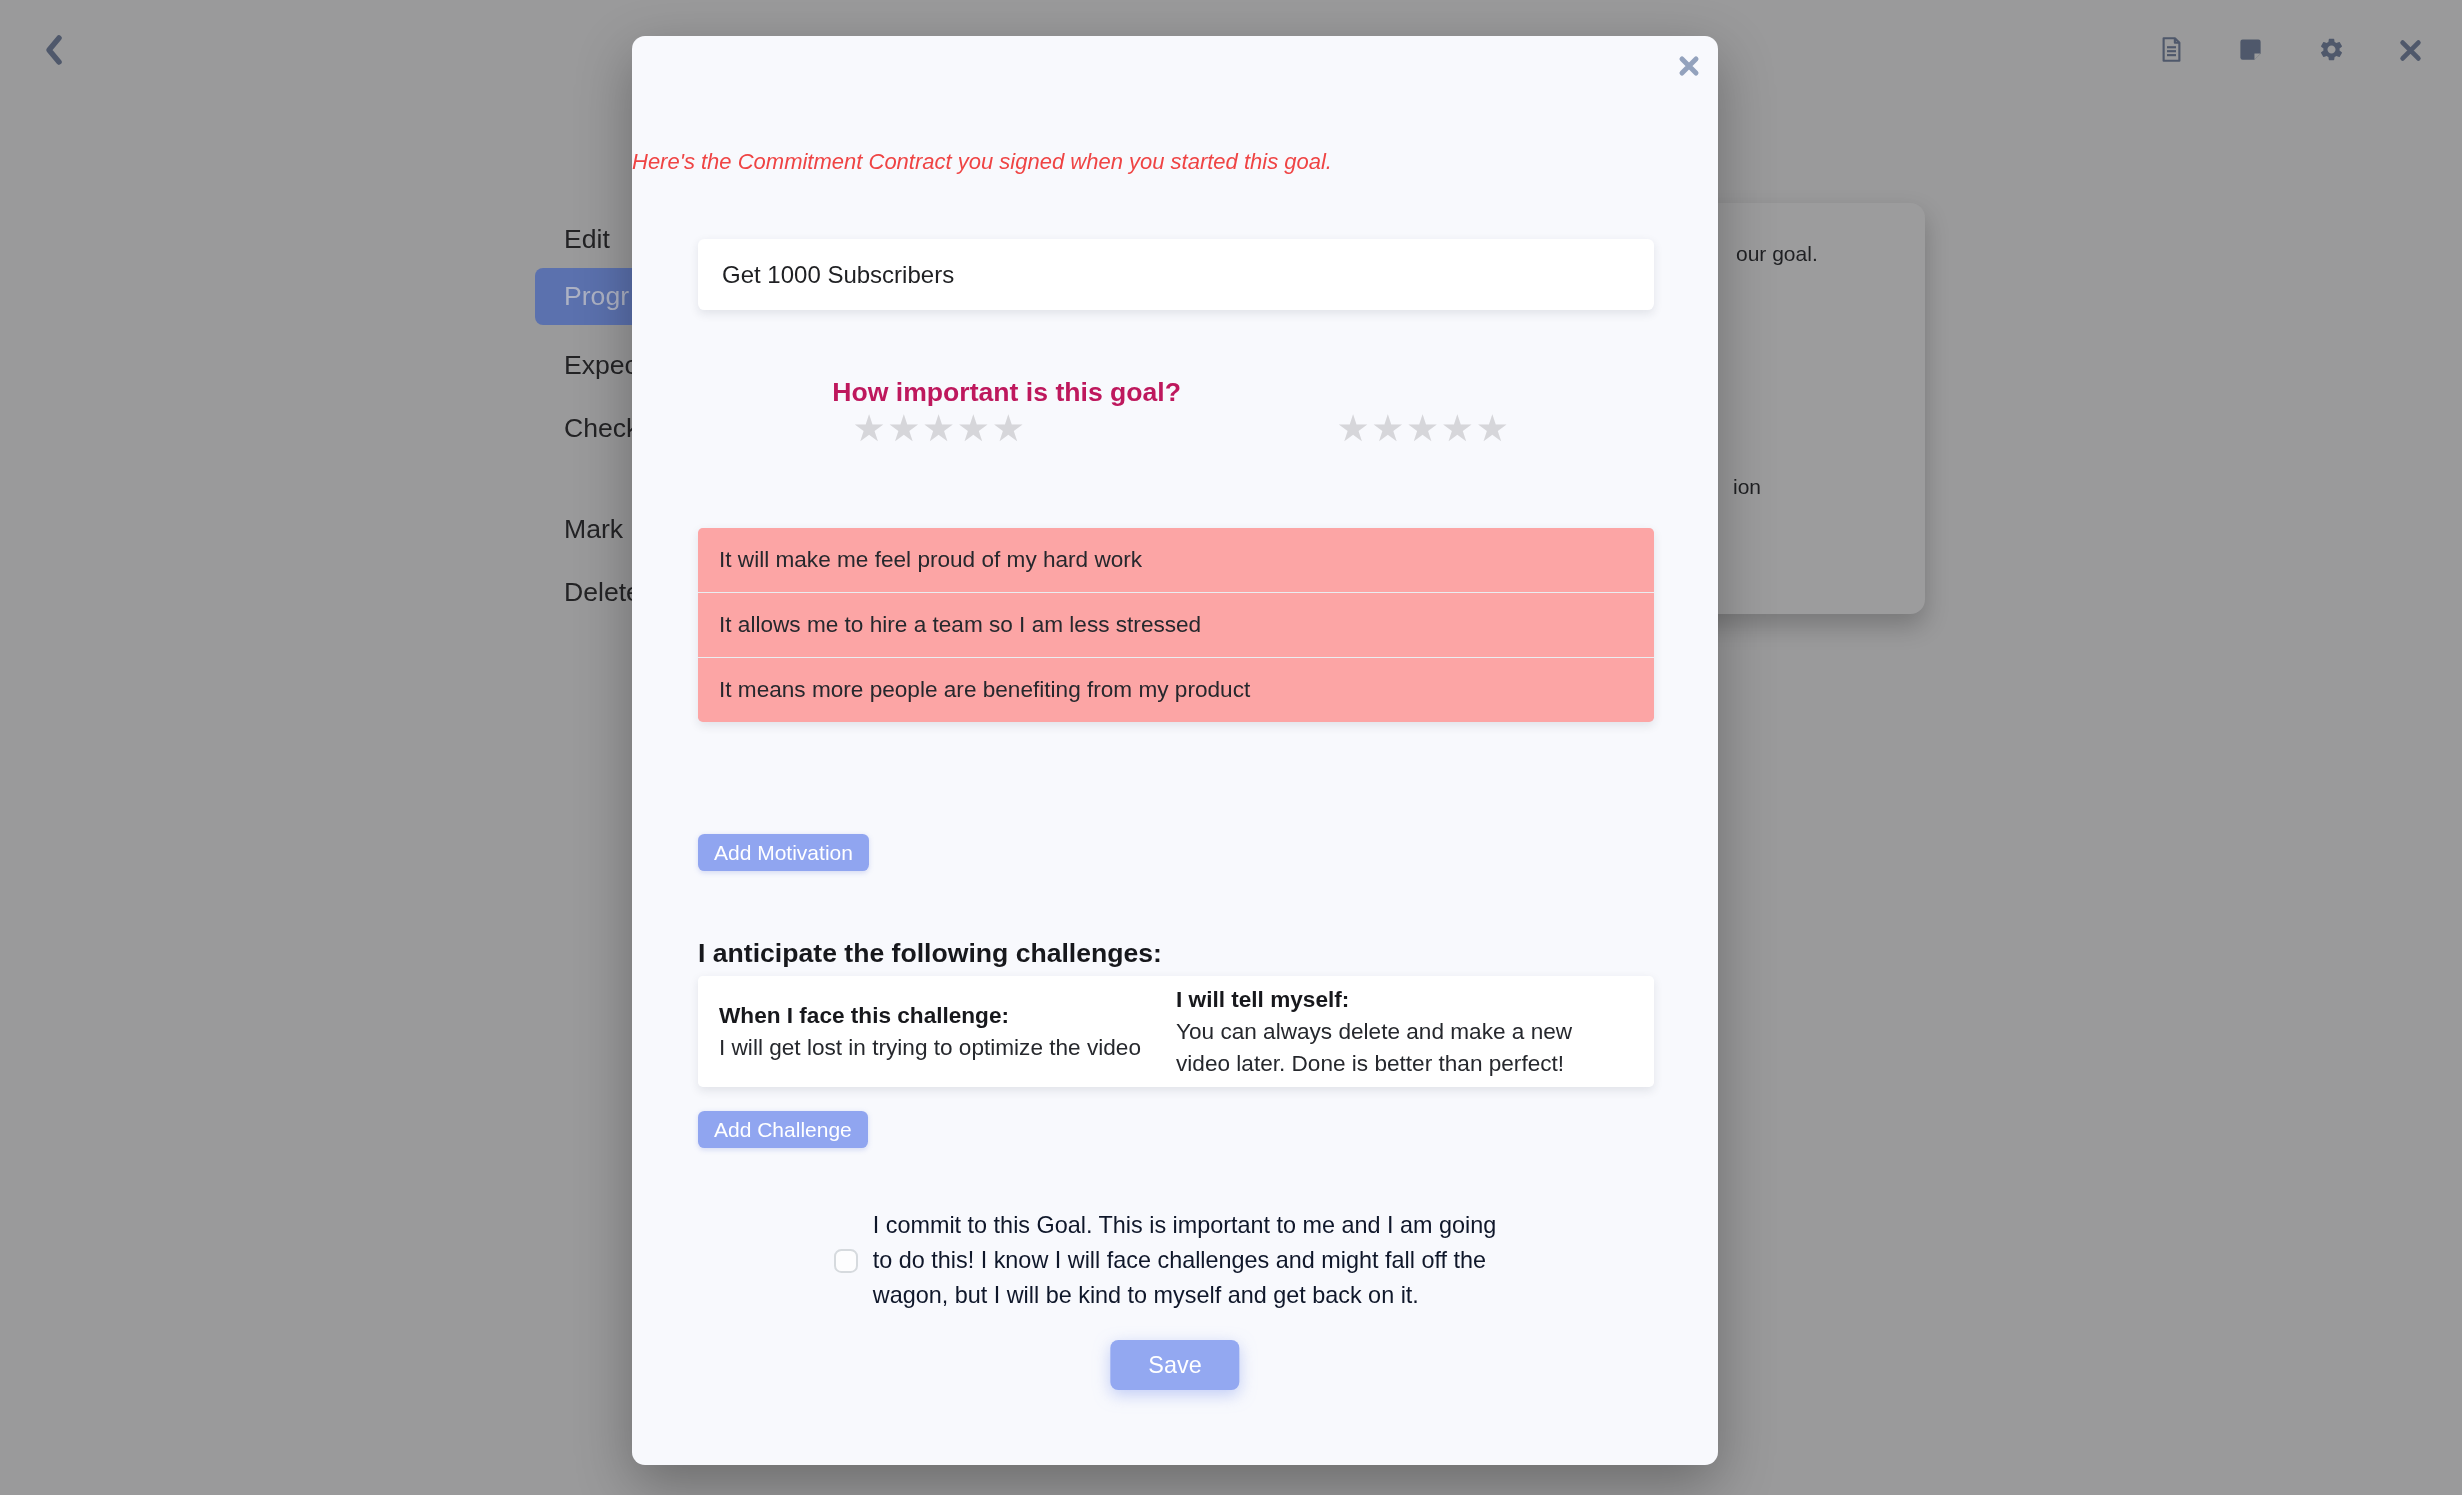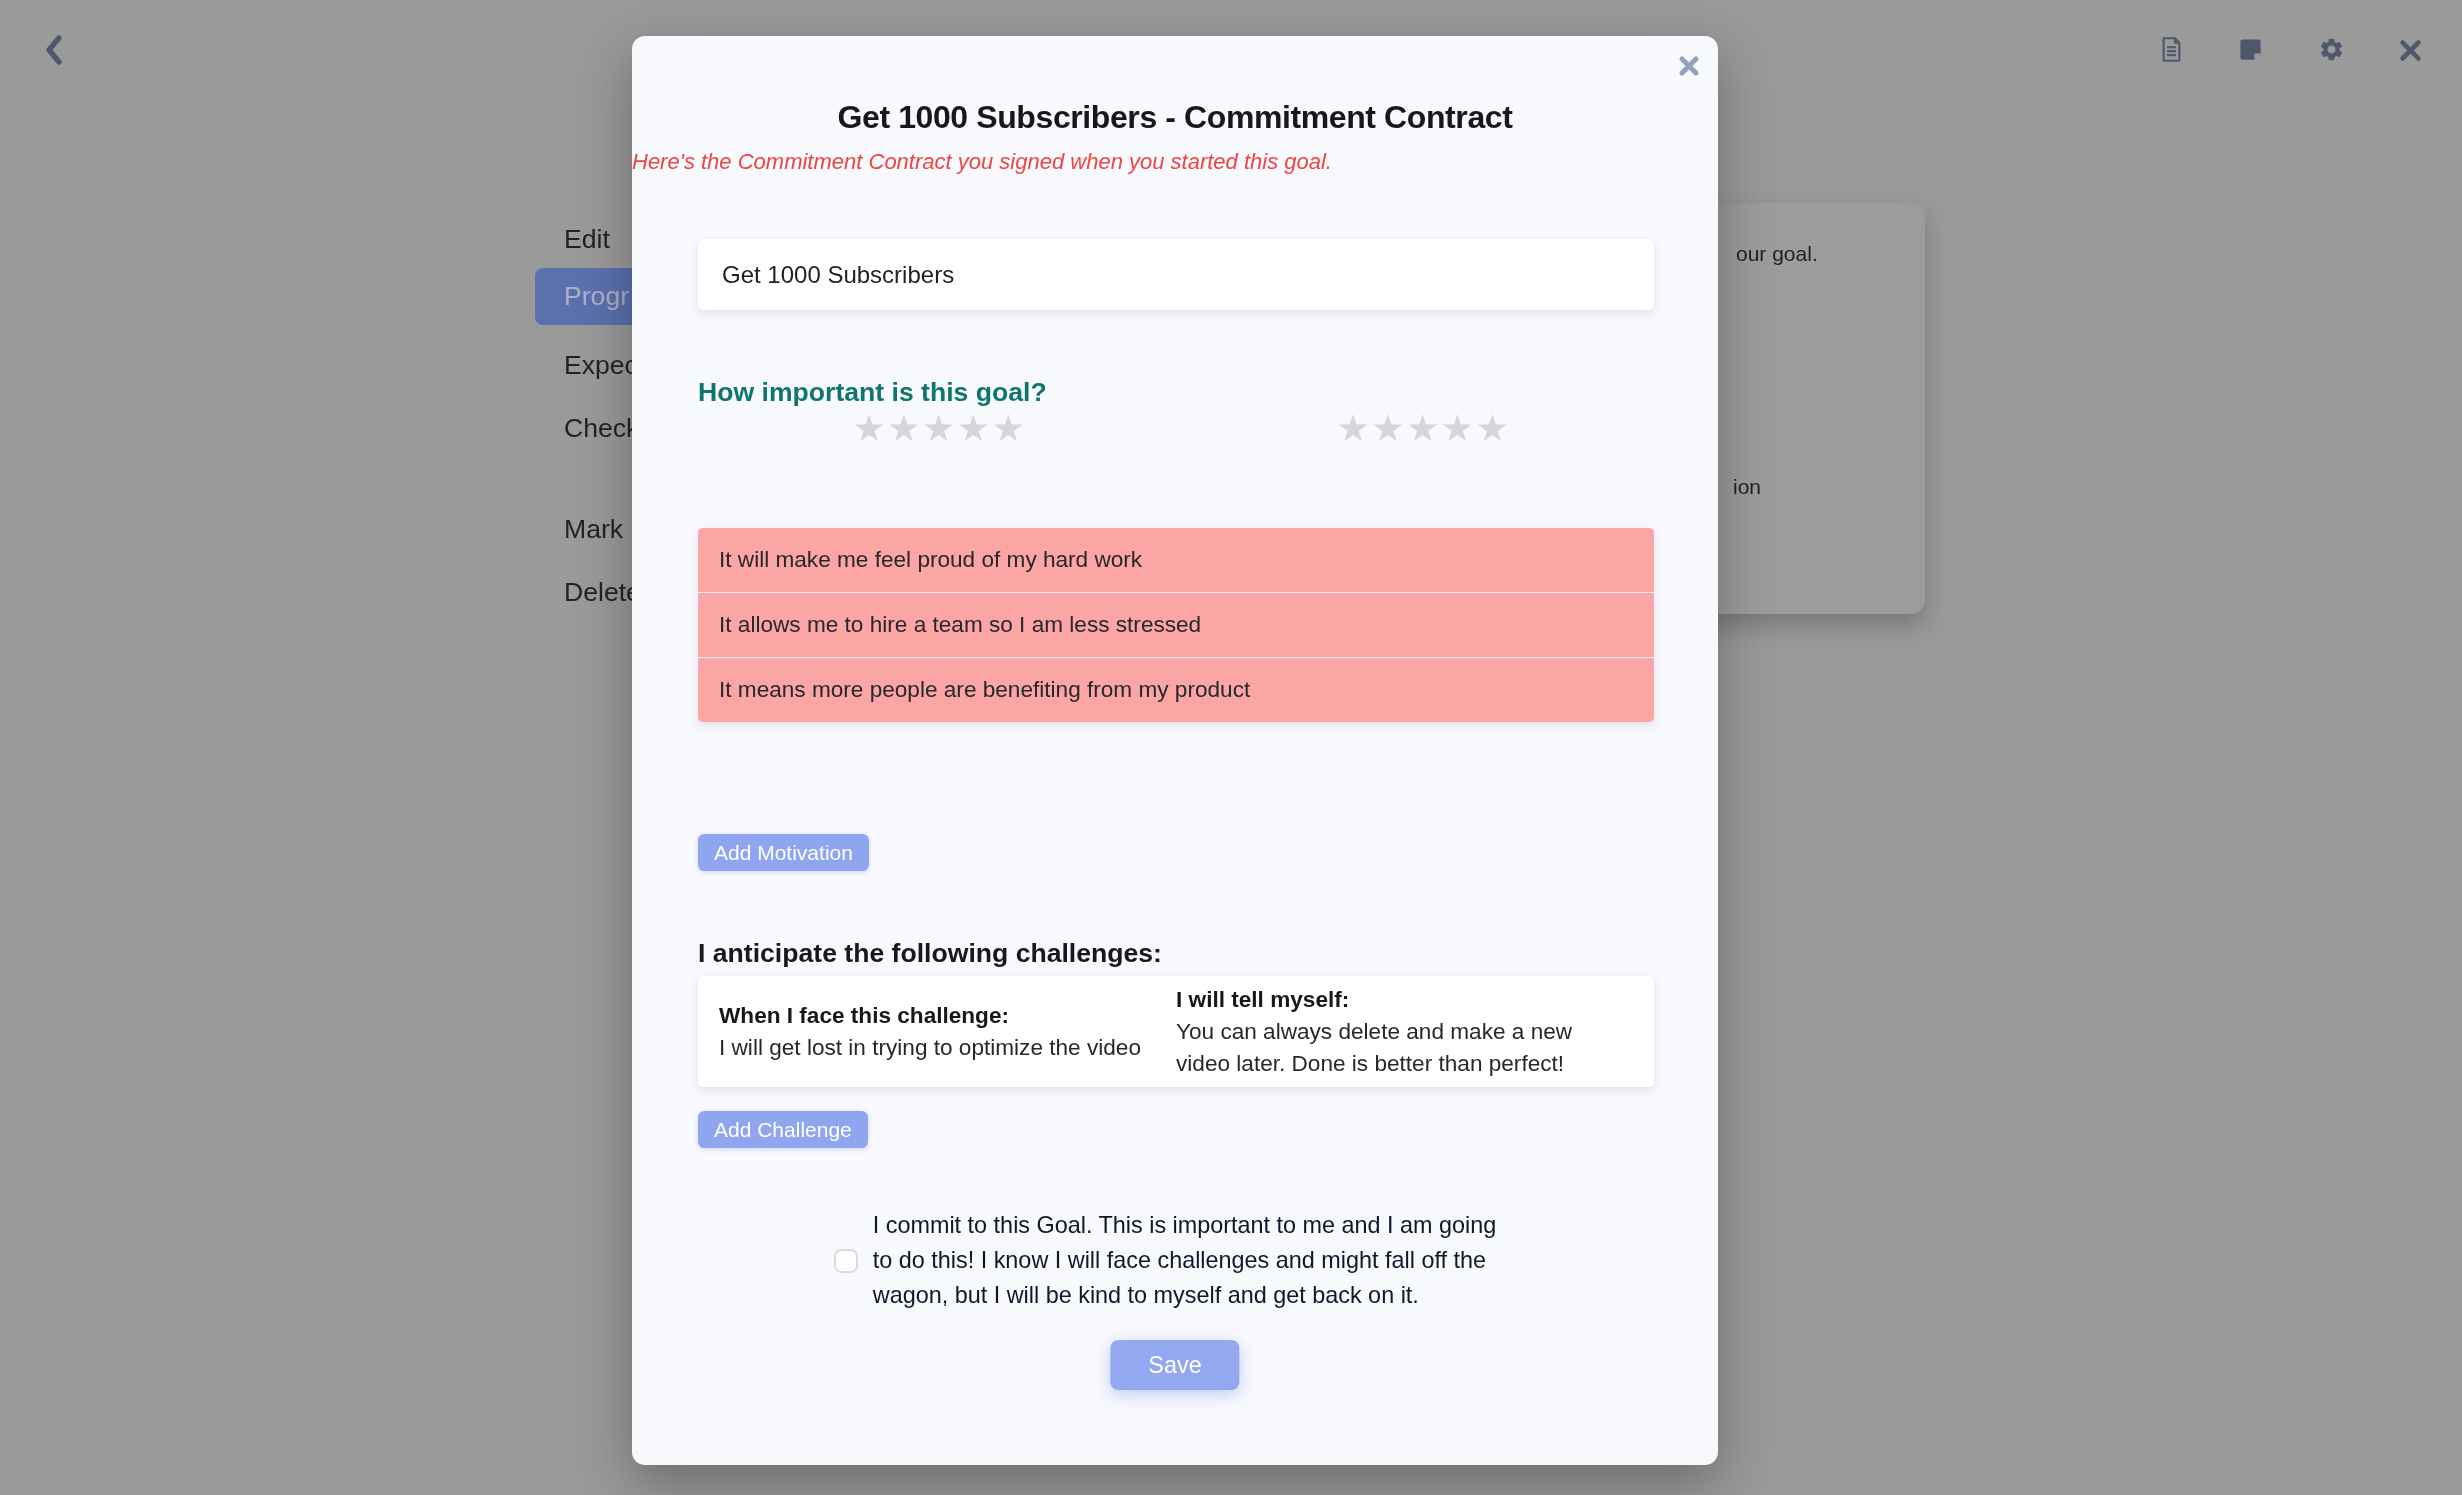--- a/index.html
+++ b/index.html
@@ -53,22 +53,22 @@
     position:absolute;left:0;top:113px;width:100%;
     font-size:22px;font-style:italic;color:#ef4444;
   }
   .goal-input{
     position:absolute;left:66px;top:203px;width:956px;height:71px;
     background:#fff;border:none;border-radius:6.4px;
     box-shadow:0 3.2px 9.7px rgba(30,41,59,0.10);
     font-family:"Liberation Sans",sans-serif;
     font-size:24px;color:#1f2023;padding:0 24px;box-sizing:border-box;outline:none;
   }
-  .q-head{position:absolute;top:341px;width:483px;text-align:left;
-    font-size:26.6px;font-weight:700;color:#0f766e;}
+  .q-head{position:absolute;top:341px;width:483px;text-align:right;
+    font-size:26.6px;font-weight:700;color:#be185d;}
   .q-left{left:66px;} .q-right{left:550px;}
   .stars{position:absolute;top:372px;width:483px;text-align:center;
     font-size:37px;line-height:42px;color:#d6d6da;letter-spacing:1.6px;cursor:pointer;
     user-select:none;}
   .stars-left{left:66px;} .stars-right{left:550px;}
 
   .section-head{position:absolute;left:66px;font-size:26.6px;font-weight:700;color:#17181c;white-space:nowrap;}
   .m-head{top:494px;} .c-head{top:902px;}
 
   .list-card{
@@ -173,21 +173,20 @@
 </div>
 
 <div class="modal">
 
   <span class="modal-close">
     <svg width="24" height="24" viewBox="0 0 24 24">
         <path d="M5 5 L19 19 M19 5 L5 19" stroke="#93a2bd" stroke-width="5" stroke-linecap="round"></path>
       </svg>
   </span>
 
-  <div class="modal-title">Get 1000 Subscribers - Commitment Contract</div>
   <div class="modal-subtitle">Here's the Commitment Contract you signed when you started this goal.</div>
 
   <input class="goal-input" type="text" value="Get 1000 Subscribers" style="">
 
   <div class="q-head q-left">How important is this goal?</div>
   <div class="stars stars-left">★★★★★</div>
   <div class="stars stars-right">★★★★★</div>
 
   <div class="section-head m-head">I want to do this because:</div>
 

